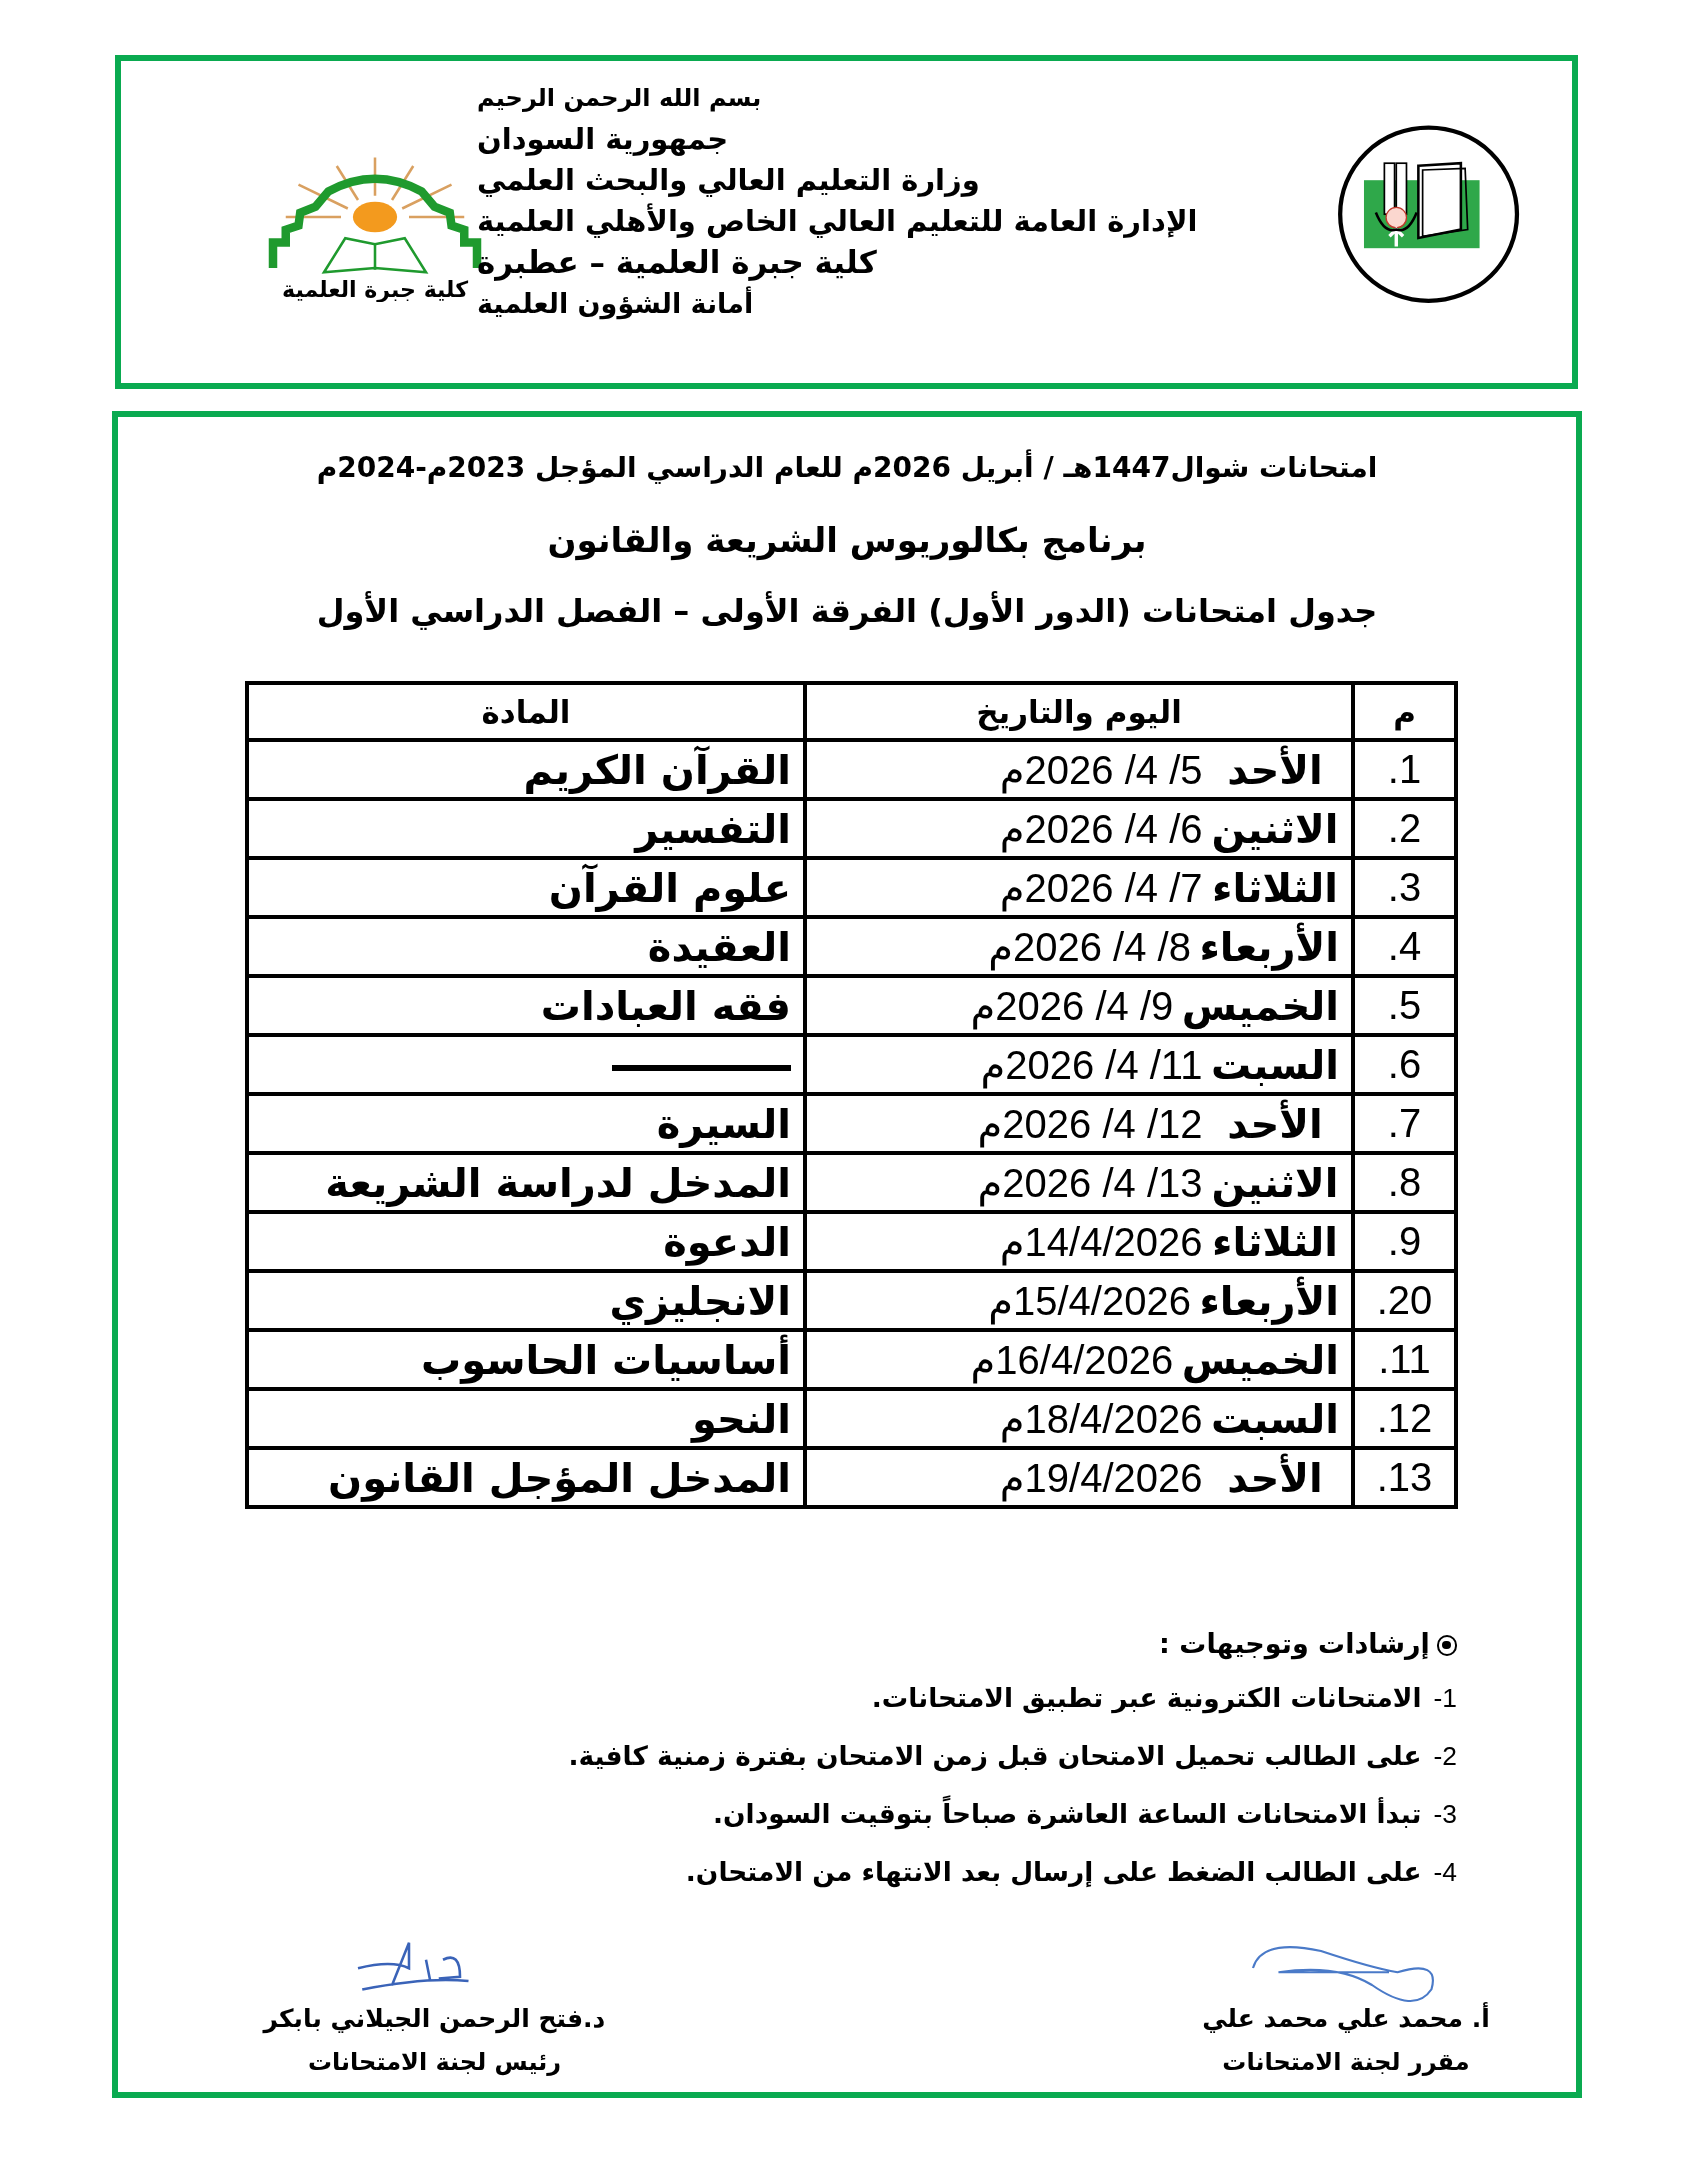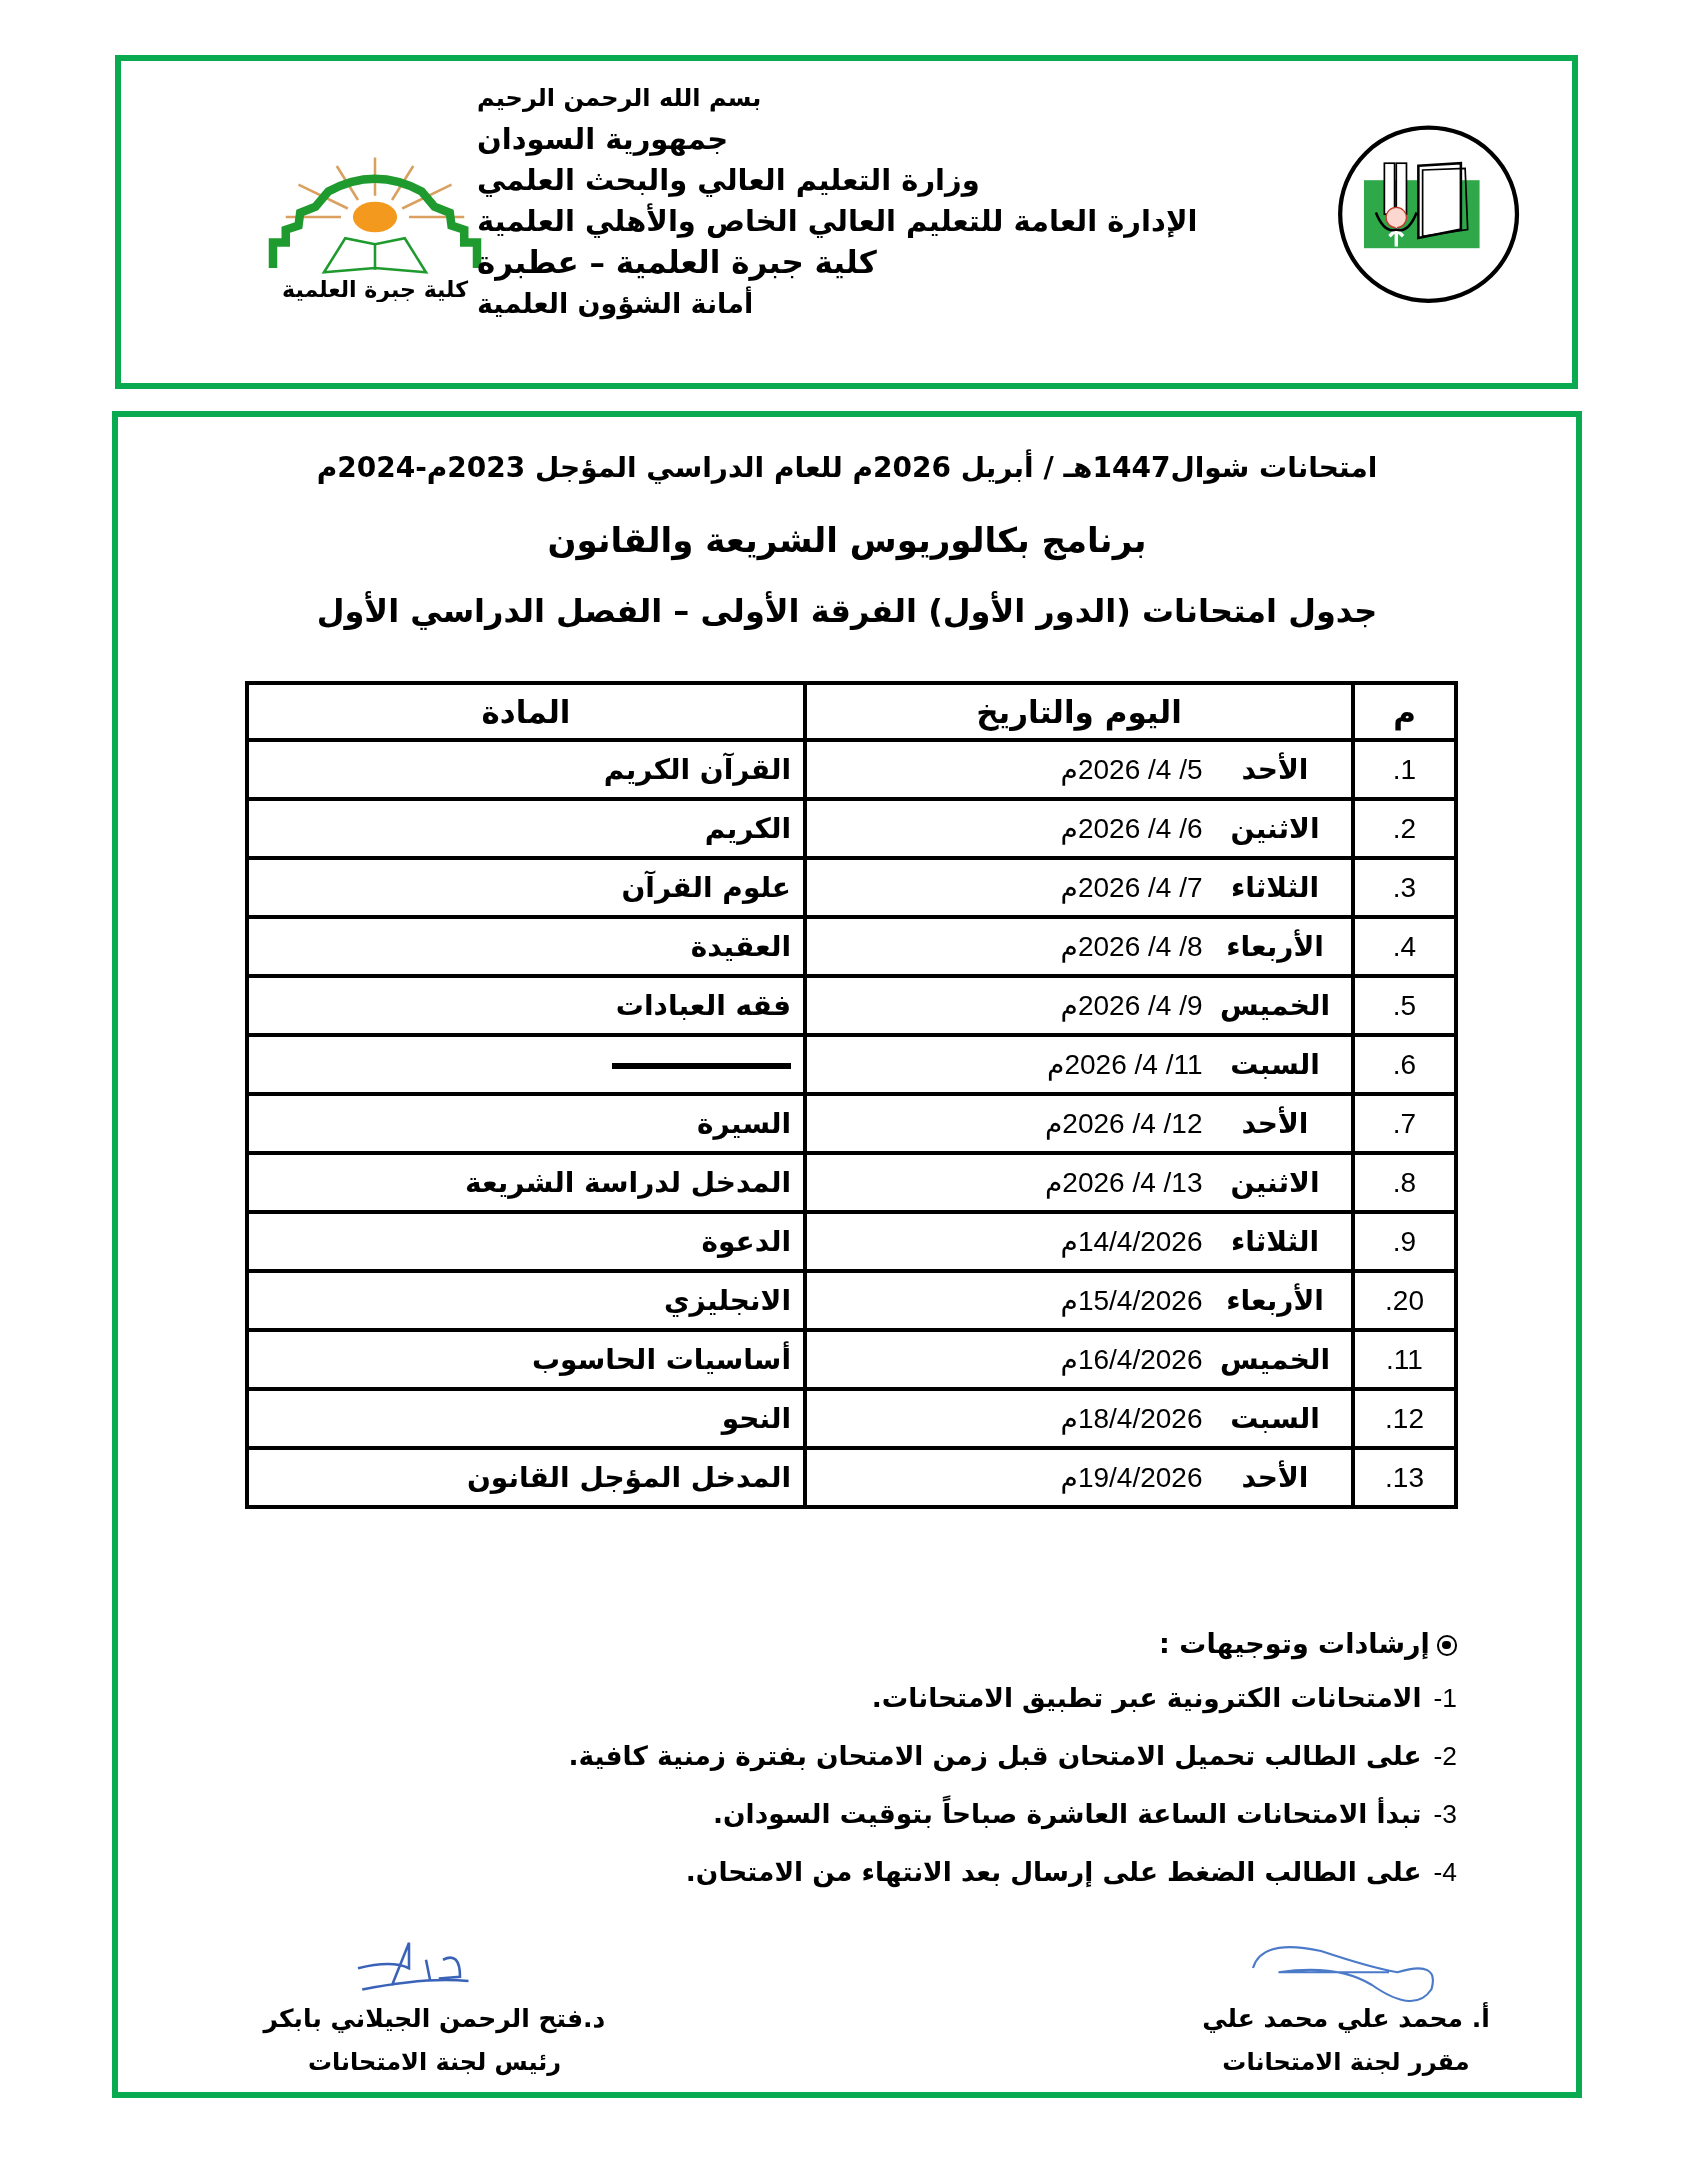--- a/index.html
+++ b/index.html
@@ -21,21 +21,21 @@
   .logo { position:absolute; }
   #logo-ministry { left:1333px; top:119px; width:187px; width:192px; height:187px; }
   #logo-college { left:247px; top:132px; width:256px; height:170px; }
 
   .titles { position:absolute; left:170px; width:1354px; direction:rtl; text-align:center; font-weight:bold; }
   #title1 { top:451px; font-size:28px; }
   #title2 { top:520px; font-size:34px; }
   #title3 { top:592px; font-size:32px; }
 
   table.sched { position:absolute; left:245px; top:681px; width:1213px; border-collapse:collapse; direction:rtl; }
-  table.sched th, table.sched td { border:4.3px solid #000; height:55px; padding:0 12px; font-size:28px; white-space:nowrap; }
+  table.sched th, table.sched td { border:4.3px solid #000; height:55px; padding:0 12px; font-size:40px; white-space:nowrap; }
   table.sched th { font-weight:bold; font-size:31px; text-align:center; height:53px; }
   td.num { width:75px; text-align:center; font-weight:normal; font-family:"Liberation Sans", sans-serif; }
   td.date { width:520px; text-align:right; font-weight:bold; }
   td.subj { text-align:right; font-weight:bold; }
   .day { display:inline-block; min-width:128px;text-align:center; }
   .dt { font-weight:normal; font-family:"Liberation Sans", sans-serif; margin-right:8.5px; }
   .dash-line { display:inline-block; width:179px; height:6px; background:#000; vertical-align:middle; }
 
   .notes { position:absolute; left:511px; width:946px; direction:rtl; top:1618px; }
   .note-head { font-weight:bold; font-size:27px; height:51px; line-height:51px; }
@@ -114,21 +114,21 @@
   </thead>
   <tbody id="sched-body">
       <tr>
         <td class="num">1.</td>
         <td class="date"><span class="day">الأحد</span><span class="dt">5/ 4/ 2026م</span></td>
         <td class="subj">القرآن الكريم</td>
       </tr>
       <tr>
         <td class="num">2.</td>
         <td class="date"><span class="day">الاثنين</span><span class="dt">6/ 4/ 2026م</span></td>
-        <td class="subj">الكريم</td>
+        <td class="subj">التفسير</td>
       </tr>
       <tr>
         <td class="num">3.</td>
         <td class="date"><span class="day">الثلاثاء</span><span class="dt">7/ 4/ 2026م</span></td>
         <td class="subj">علوم القرآن</td>
       </tr>
       <tr>
         <td class="num">4.</td>
         <td class="date"><span class="day">الأربعاء</span><span class="dt">8/ 4/ 2026م</span></td>
         <td class="subj">العقيدة</td>

